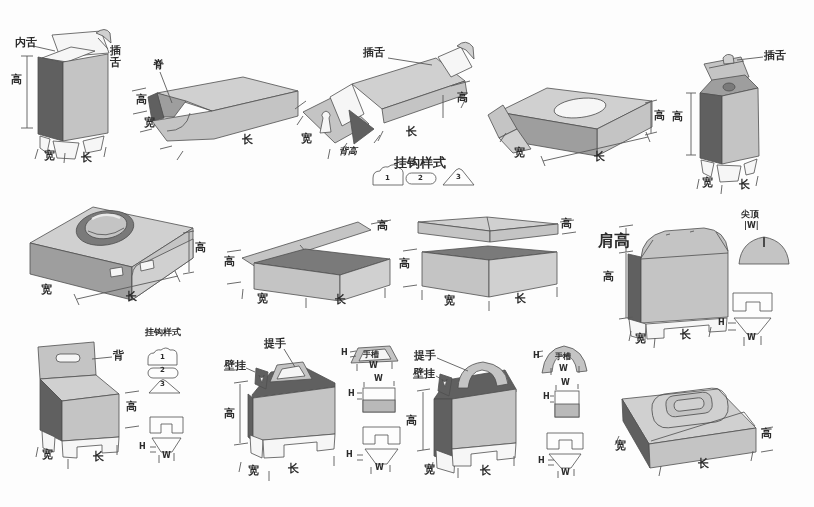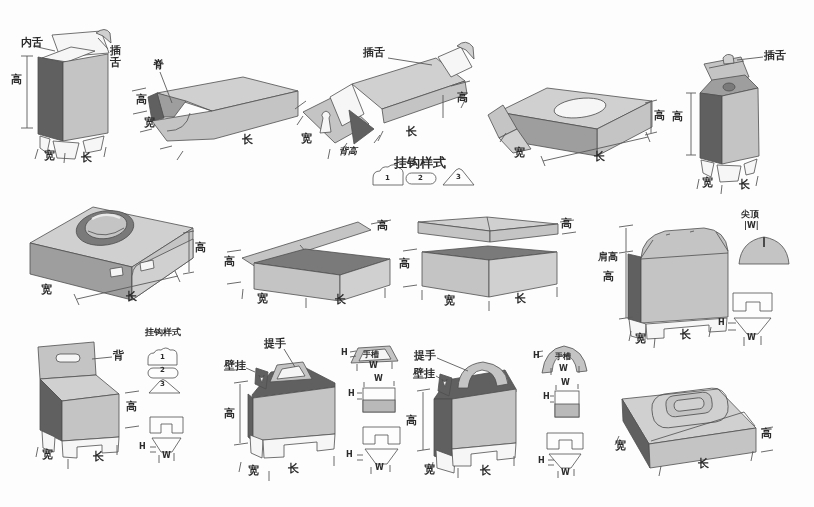--- a/index.html
+++ b/index.html
@@ -12,21 +12,21 @@
   .fdm{fill:var(--face-mid-dark,#7a7a7a);stroke:var(--outline,#4f4f4f);stroke-width:.8;}
   .fd {fill:var(--face-dark,#606060);stroke:var(--outline,#4f4f4f);stroke-width:.8;}
   .fs {fill:var(--face-soft,#b9b9b9);stroke:var(--outline,#4f4f4f);stroke-width:.8;}
   .fw {fill:var(--cut-white,#f6f6f6);stroke:var(--outline,#4f4f4f);stroke-width:.8;}
   .no {fill:none;stroke:var(--outline,#4f4f4f);stroke-width:.8;}
   .dim{fill:none;stroke:var(--dim-line,#5a5a5a);stroke-width:.9;}
   .hi {fill:none;stroke:#e9e9e9;stroke-width:2.4;}
   .label{position:absolute;font-size:11px;font-weight:bold;color:var(--text,#2b2b2b);
          line-height:1.08;white-space:nowrap;}
   .stack{white-space:normal;width:12px;}
-  .f13{font-size:13px;} .f10{font-size:10px;margin-top:20px;} .f9{font-size:9px;}
+  .f13{font-size:13px;} .f10{font-size:16px;} .f9{font-size:9px;}
   .f8{font-size:8px;} .f7{font-size:7px;}
   .it{font-style:italic;}
 </style>
 </head>
 <body>
 
 <div id="stage">
 
 <svg id="art" width="814" height="507" viewBox="0 0 814 507">
 
@@ -244,21 +244,21 @@
     <path class="no" d="M651,441 L744,412 M744,412 L755,426"></path>
     <rect class="no" x="652" y="391" width="76" height="34" rx="14" transform="rotate(-7 690 408)"></rect>
     <rect class="fl" x="666" y="394" width="46" height="21" rx="8" transform="rotate(-7 689 404)"></rect>
     <rect class="flr" x="674" y="399" width="30" height="11" rx="5" transform="rotate(-7 689 404)"></rect>
     <path class="fd" d="M622,399 L649,444 L650,468 L623,421 Z"></path>
     <path class="fl" d="M649,444 L756,428 L756,452 L650,468 Z"></path>
     <path class="dim" d="M619,436 L615,445 M761,429 L773,427 M761,452 L773,450 M661,466 L659,476 M753,451 L751,461"></path>
   </g>
 </svg>
 
-<span class="label" style="left:21px;top:37px">内舌</span>
+<span class="label" style="left:15px;top:37px">内舌</span>
 <span class="label stack" style="left:110px;top:45px">插舌</span>
 <span class="label" style="left:11px;top:74px">高</span>
 <span class="label" style="left:44px;top:150px">宽</span>
 <span class="label" style="left:81px;top:152px">长</span>
 
 <span class="label" style="left:153px;top:59px">脊</span>
 <span class="label" style="left:136px;top:94px">高</span>
 <span class="label" style="left:144px;top:117px">宽</span>
 <span class="label" style="left:242px;top:134px">长</span>
 

